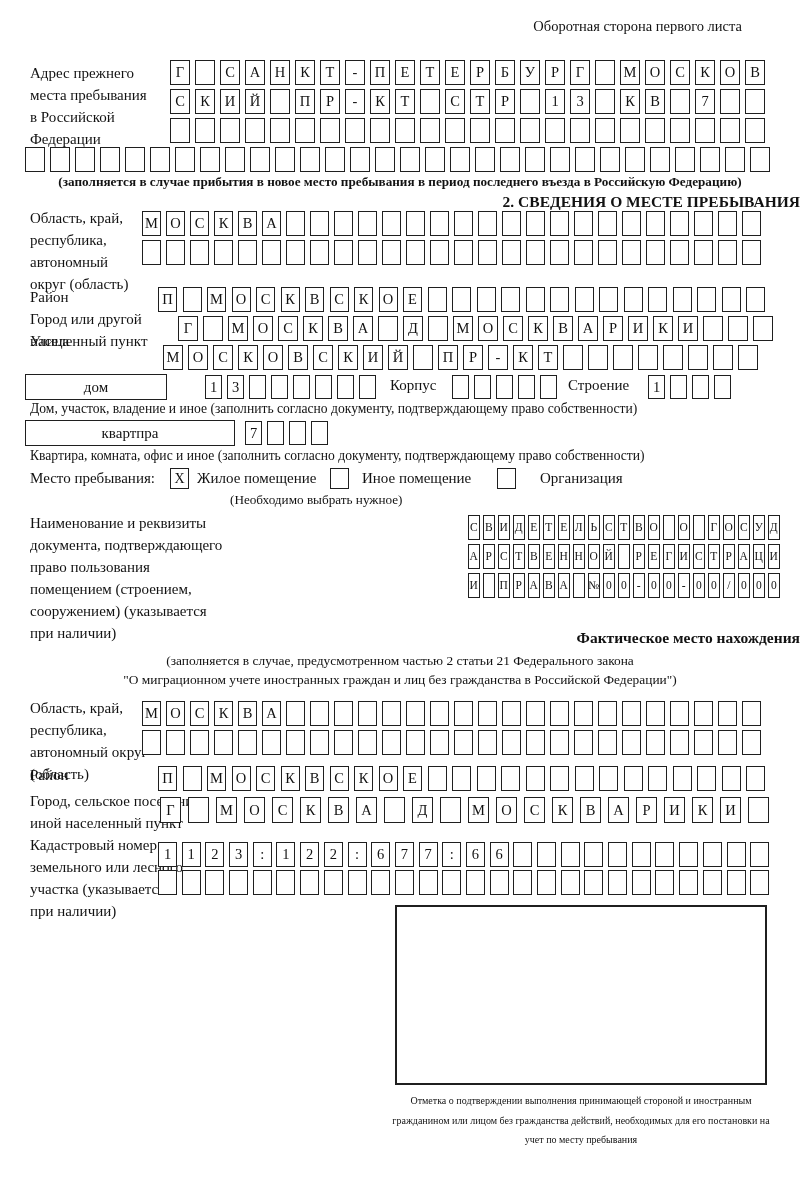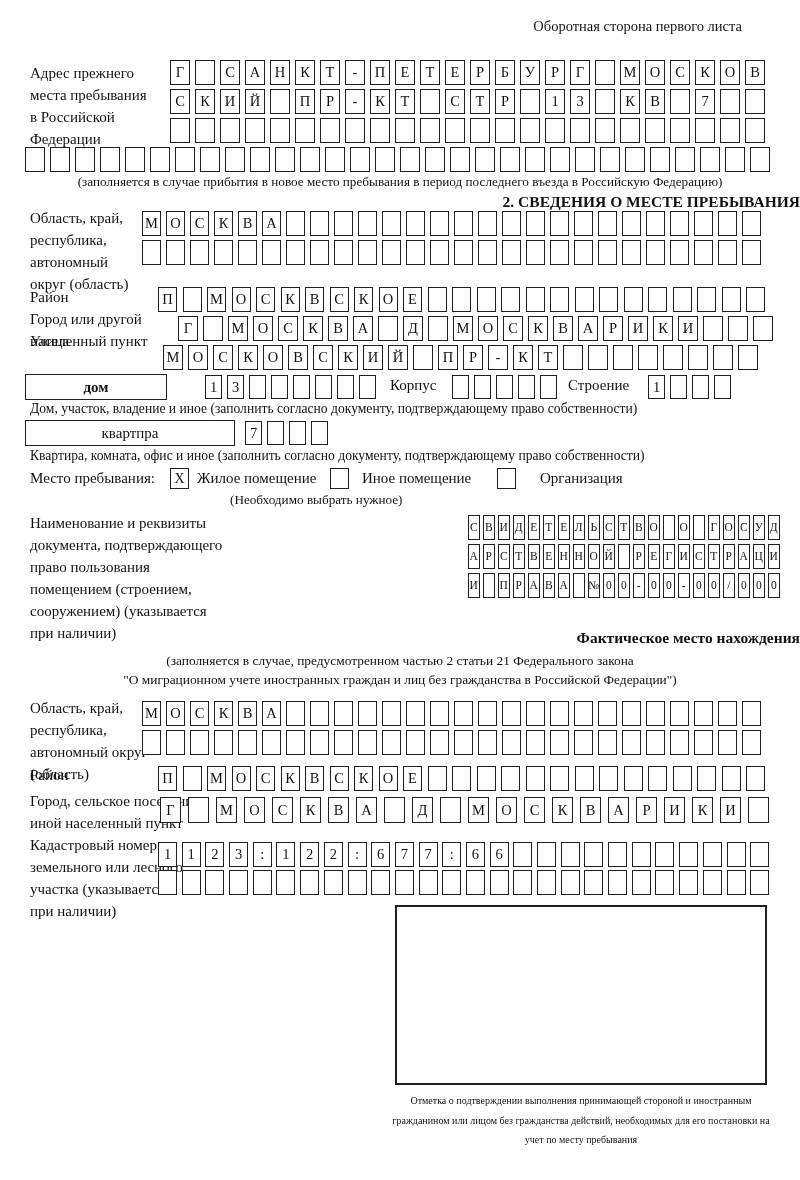--- a/index.html
+++ b/index.html
@@ -7,21 +7,21 @@
   .page {
     position:relative; width:800px; height:1180px; margin:0 auto;
     background:#ffffff; color:#121212;
     font-family:"Liberation Serif","DejaVu Serif",serif;
     overflow:hidden;
   }
   .abs { position:absolute; }
   .lbl { font-size:15px; line-height:22px; white-space:pre-line; }
   .hdr { font-size:14.5px; }
   .title { left:0; right:0; text-align:right; font-weight:bold; font-size:15.5px; }
-  .cap  { left:0; right:0; text-align:center; font-size:13.2px; }
+  .cap  { left:0; right:0; text-align:center; font-size:13.2px;font-weight:bold; }
   .grid { display:flex; }
   .cell {
     flex:0 0 auto; display:flex; align-items:center; justify-content:center;
     border:1.6px solid #1f1f1f; background:#fff;
     font-size:14.5px; line-height:1; height:25px;
   }
   .g24 { gap:5px; }   .g24 .cell { width:20px; }
   .g30 { gap:5px; }   .g30 .cell { width:20px; }
   .g26 { gap:5px; }   .g26 .cell { width:19px; }
   .g25 { gap:5.5px; } .g25 .cell { width:19px; }
@@ -307,21 +307,21 @@
       <span class="cell"></span>
       <span class="cell"></span>
       <span class="cell"></span>
       <span class="cell"></span>
       <span class="cell"></span>
       <span class="cell"></span>
       <span class="cell"></span>
       <span class="cell"></span>
     </div>
 
-  <div class="abs bigbox" style="left:25px; top:374px; width:142px;font-weight:bold;">
+  <div class="abs bigbox" style="left:25px; top:374px; width:142px;">
     <span>дом</span>
   </div>
   <div class="abs grid gh" style="left:205px; top:375px;">
       <span class="cell">1</span>
       <span class="cell">3</span>
       <span class="cell"></span>
       <span class="cell"></span>
       <span class="cell"></span>
       <span class="cell"></span>
       <span class="cell"></span>

